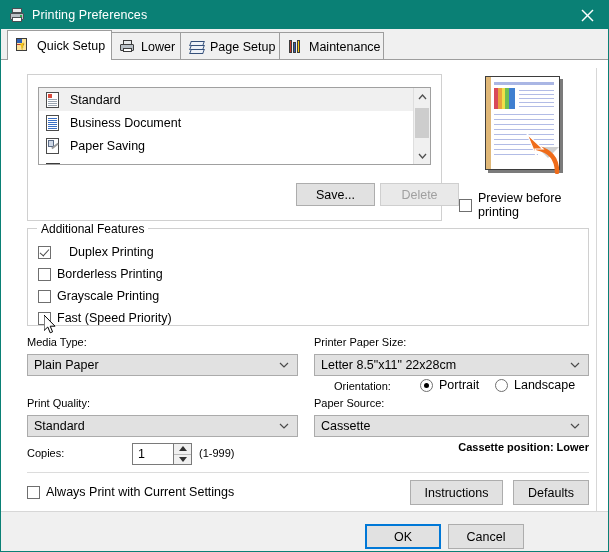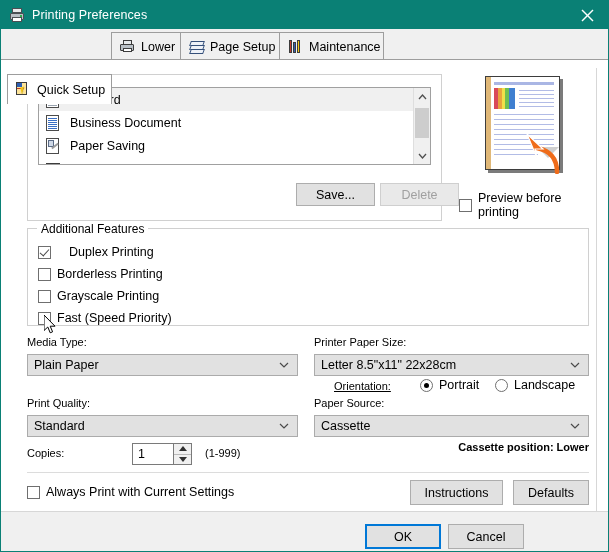--- a/index.html
+++ b/index.html
@@ -109,21 +109,20 @@
     background: #f0f0f0;
     border: 1px solid #9d9d9d;
     border-bottom: none;
   }
   .tab.active {
     background: #ffffff;
     top: 1px;
     height: 30px;
     z-index: 3;
     border-color: #9d9d9d;
-    margin-top: 44px;
   }
   .tab .tab-ico {
     width: 17px; height: 16px;
     margin-right: 5px;
     position: relative;
     flex: none;
   }
   .tab .tab-label { white-space: nowrap; }
 
   
@@ -481,21 +480,21 @@
     color: #4a4a4a;
     display: flex;
   }
 
   #lbl-media { left: 26px; top: 276px; }
   #combo-media { left: 26px; top: 294px; width: 271px; }
   #lbl-quality { left: 26px; top: 337px; }
   #combo-quality { left: 26px; top: 355px; width: 271px; }
   #lbl-papersize { left: 313px; top: 276px; }
   #combo-papersize { left: 313px; top: 294px; width: 275px; }
-  #lbl-orientation { left: 333px; top: 320px; text-decoration: underline; }
+  #lbl-orientation { left: 333px; top: 320px; }
   #radio-portrait { left: 419px; top: 318px; }
   #radio-landscape { left: 494px; top: 318px; }
   #lbl-papersource { left: 313px; top: 337px; }
   #combo-papersource { left: 313px; top: 355px; width: 275px; }
   #lbl-cassette-position { left: 588px; top: 381px; transform: translateX(-100%); font-weight: bold; }
 
   
   #lbl-copies { left: 26px; top: 387px; }
   #spin-copies {
     position: absolute;
@@ -522,21 +521,21 @@
     flex-direction: column;
   }
   .spin-btn {
     flex: 1;
     display: flex;
     align-items: center;
     justify-content: center;
     color: #303030;
   }
   .spin-btn.up { border-bottom: 1px solid #b9b9b9; }
-  #lbl-copies-range { left: 204px; top: 387px; }
+  #lbl-copies-range { left: 198px; top: 387px; }
 
   #hr-sep {
     position: absolute;
     left: 26px; top: 412px;
     width: 562px; height: 1px;
     background: #dcdcdc;
   }
 
   #chk-always { left: 26px; top: 425px; }
   #btn-instructions { left: 409px; top: 420px; width: 93px; height: 25px; }

